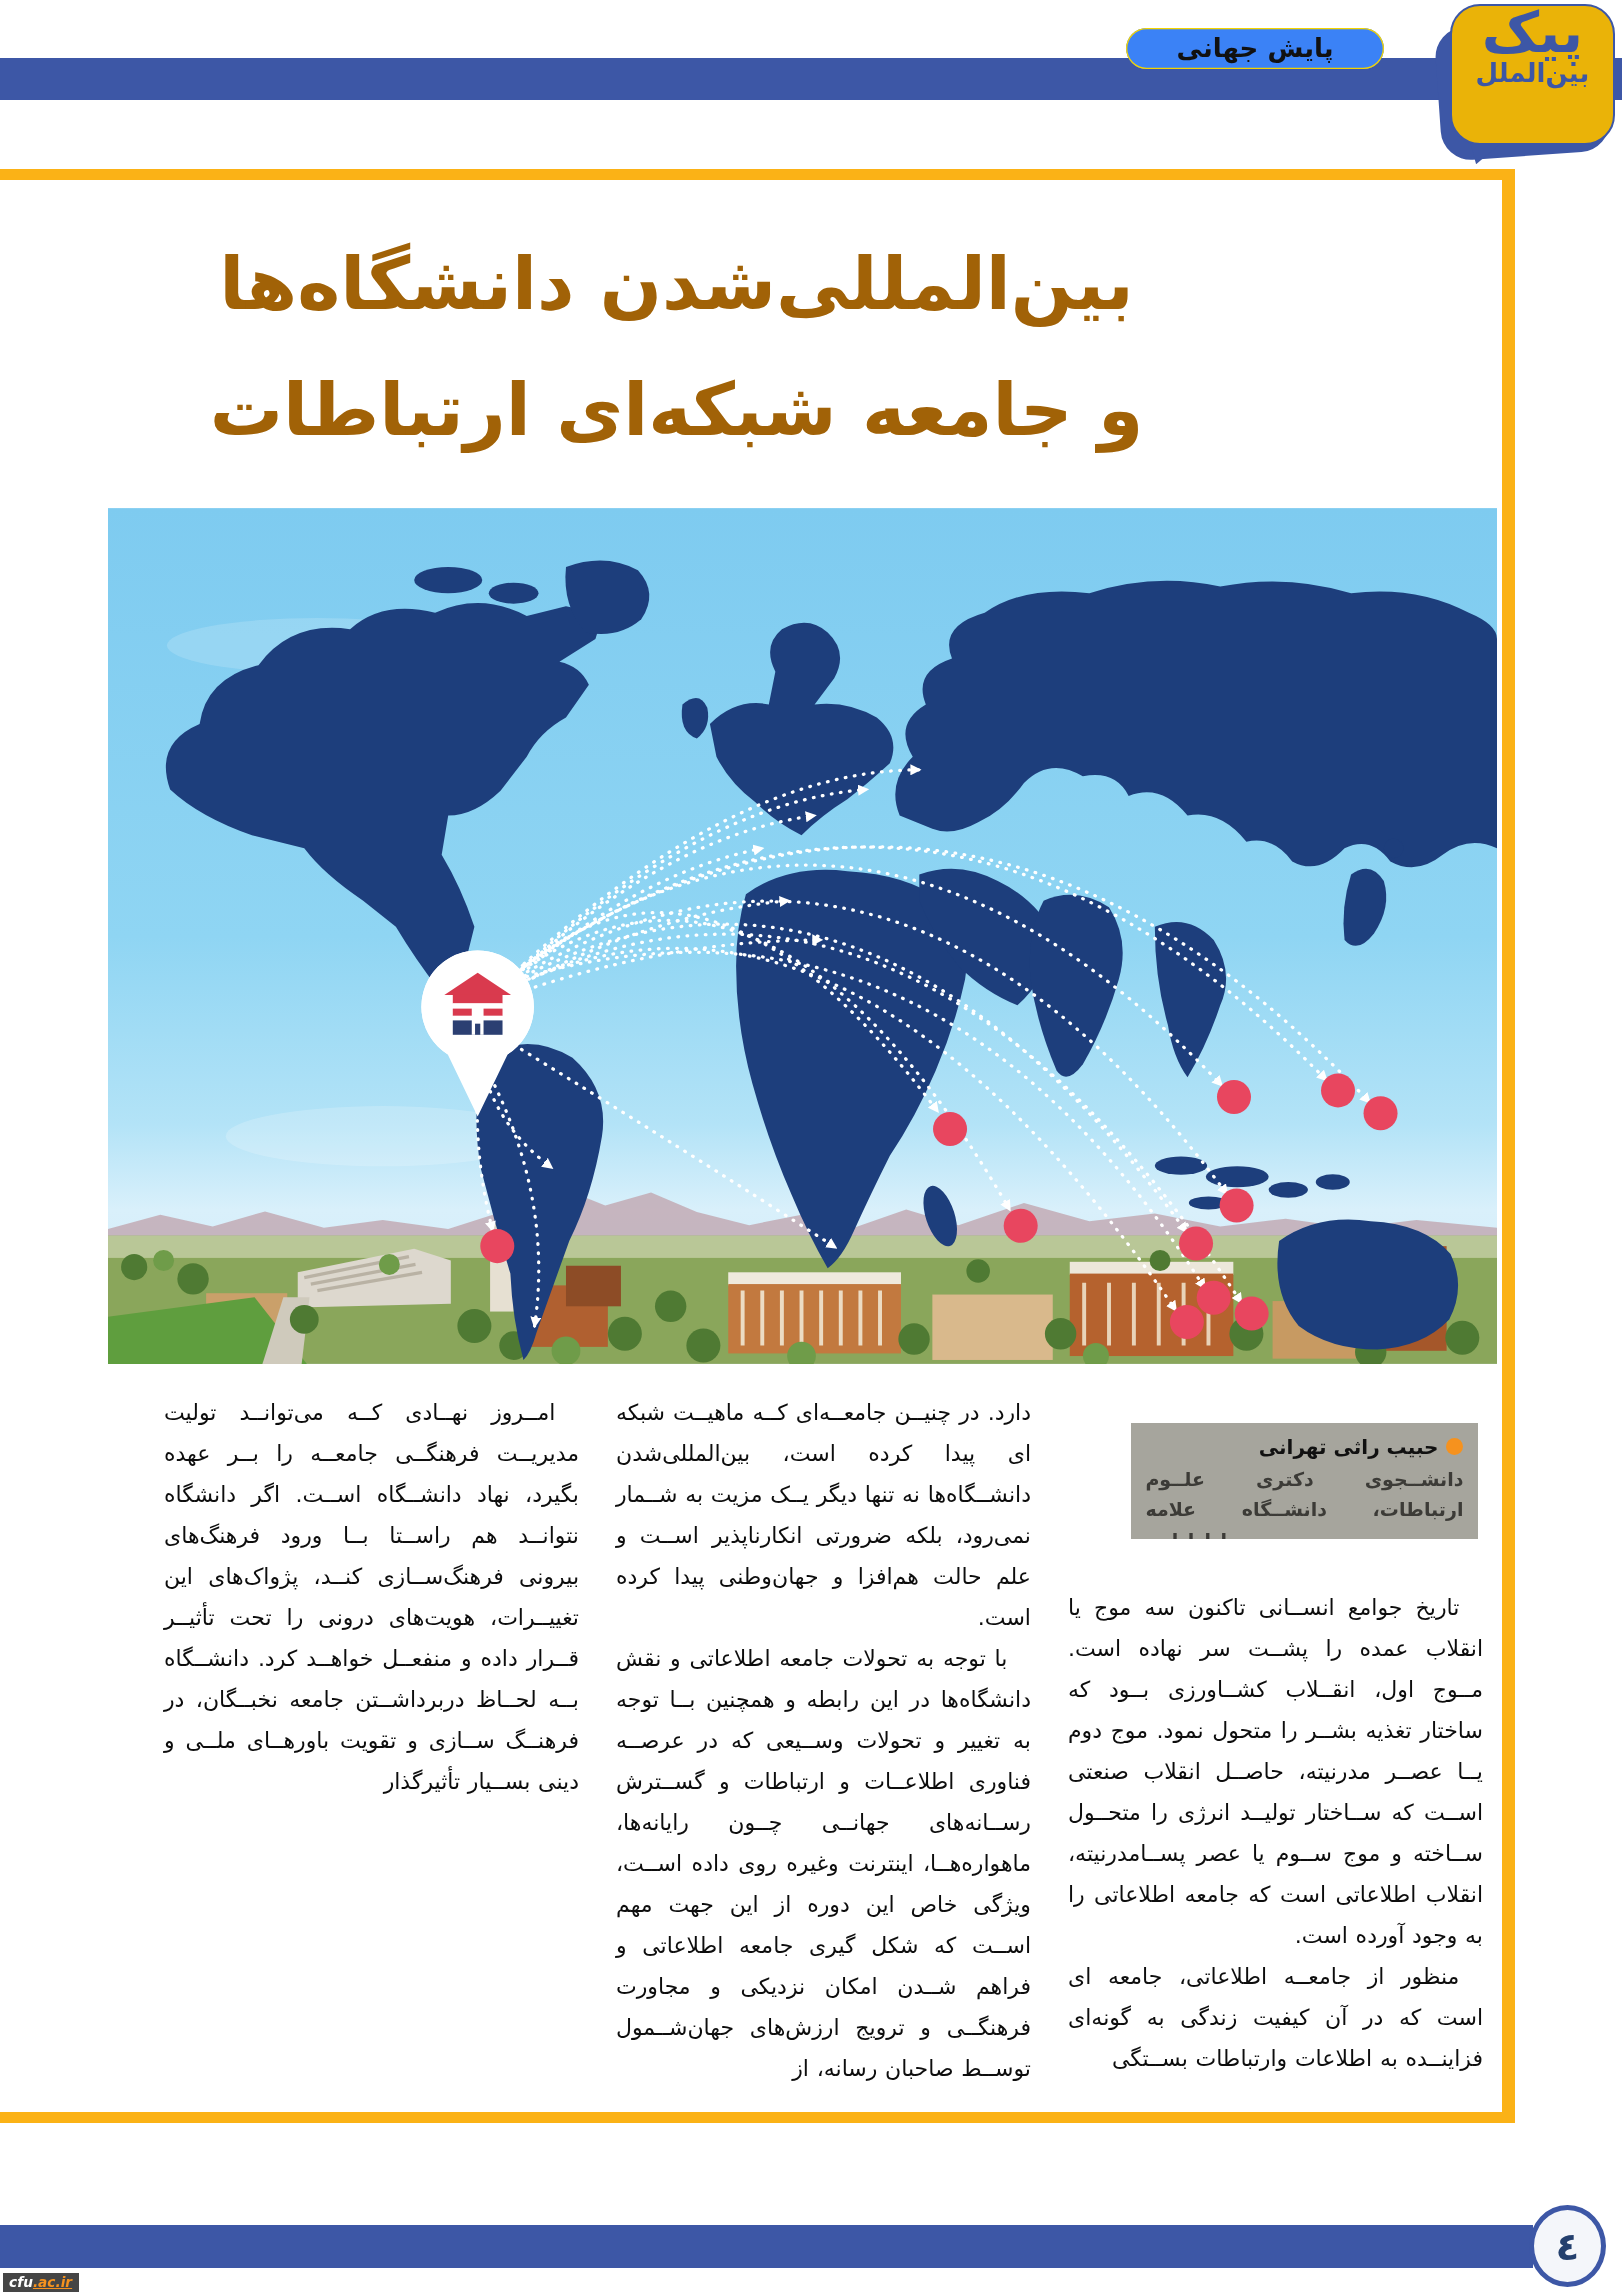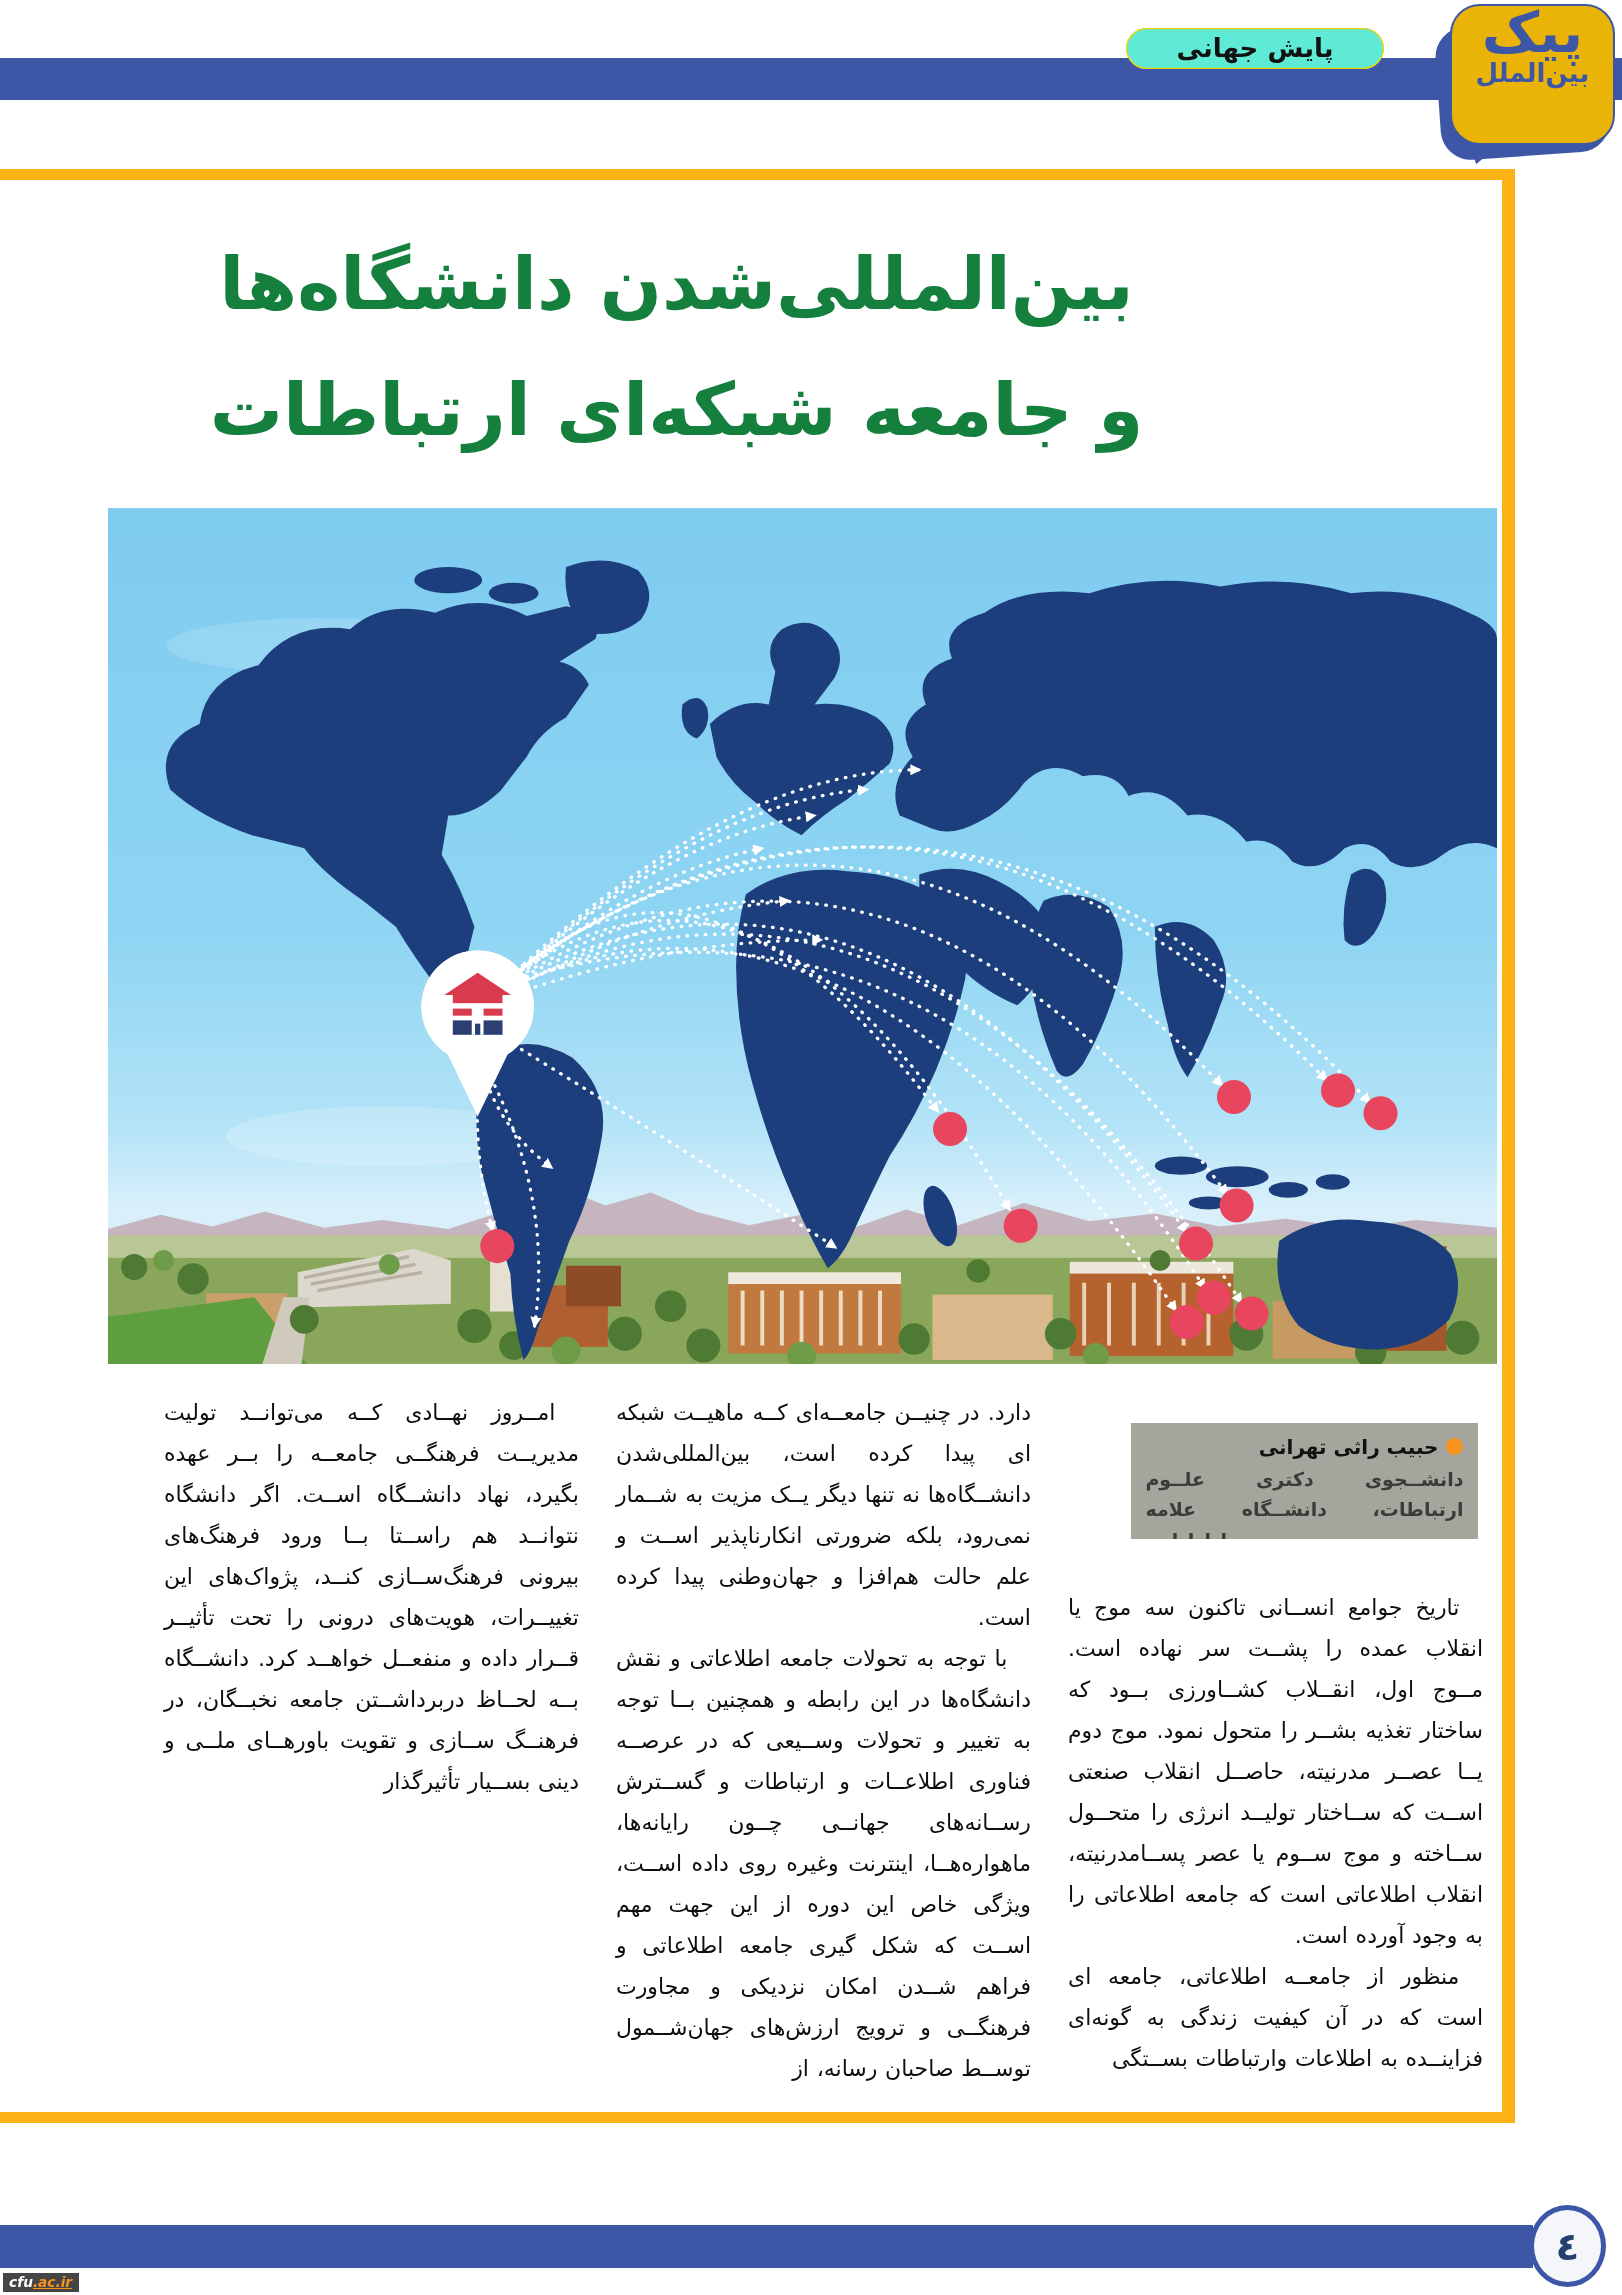--- a/index.html
+++ b/index.html
@@ -1,21 +1,21 @@
 <!DOCTYPE html>
 <html style="font-size:10.5px"><head>
 <meta charset="utf-8">
 <style>
   html,body{margin:0;padding:0;background:#ffffff;}
   .page{position:relative;width:1623px;height:2295px;background:#ffffff;overflow:hidden;
         font-family:"DejaVu Sans",sans-serif;}
 
   
   .top-bar{position:absolute;left:0;top:58px;width:1623px;height:42px;background:#3d57a6;}
-  .section-badge{position:absolute;left:1126px;top:27.5px;width:258px;height:41px;background:#5eead4;
+  .section-badge{position:absolute;left:1126px;top:27.5px;width:258px;height:41px;background:#3b82f6;
         border-radius:21px;display:flex;align-items:center;justify-content:center;
         font-size:26px;font-weight:bold;color:#111;direction:rtl;box-shadow:0 0 0 1.3px #f4d400 inset;}
 
   
   .logo{position:absolute;left:1438px;top:1.3px;width:181px;height:165px;}
   .logo-back{position:absolute;left:0px;top:22px;width:169px;height:133px;background:#3d57a6;
         border-radius:30px;transform:rotate(-4deg);}
   .logo-tail{position:absolute;left:14.4px;top:98px;width:79px;height:65px;background:#3d57a6;
         clip-path:polygon(8% 0,100% 28%,30% 100%);}
   .logo-front{position:absolute;left:11.8px;top:2.6px;width:165px;height:141px;background:#eab308;
@@ -24,21 +24,21 @@
   .logo-line1{font-size:56px;font-weight:bold;color:#3d57a6;line-height:0.95;}
   .logo-line2{font-size:26px;font-weight:bold;color:#3d57a6;line-height:1.1;}
 
   
   .frame{position:absolute;left:0;top:169px;width:1515px;height:1954px;box-sizing:border-box;
         border-top:11.8px solid #fbb216;border-right:13px solid #fbb216;border-bottom:11.8px solid #fbb216;
         background:#ffffff;}
 
   
   .title{position:absolute;left:0;top:221px;width:1353px;text-align:center;direction:rtl;
-        font-size:73px;font-weight:bold;color:#15803d;line-height:1.72;letter-spacing:-0.7px;}
+        font-size:73px;font-weight:bold;color:#a16207;line-height:1.72;letter-spacing:-0.7px;}
 
   
   .hero{position:absolute;left:108px;top:508px;width:1389px;height:856px;overflow:hidden;}
   .hero svg{display:block;}
 
   
   .author-box{background:#a6a59d;padding:11.8px 14.4px 6.5px 14.4px;margin:31px 5.2px 48px 63px;
         direction:rtl;min-height:73px;overflow:hidden;max-height:98px;}
   .author-name{font-size:20px;font-weight:bold;color:#111;display:flex;align-items:center;}
   .bullet{display:inline-block;width:17px;height:17px;border-radius:50%;background:#f6921e;

